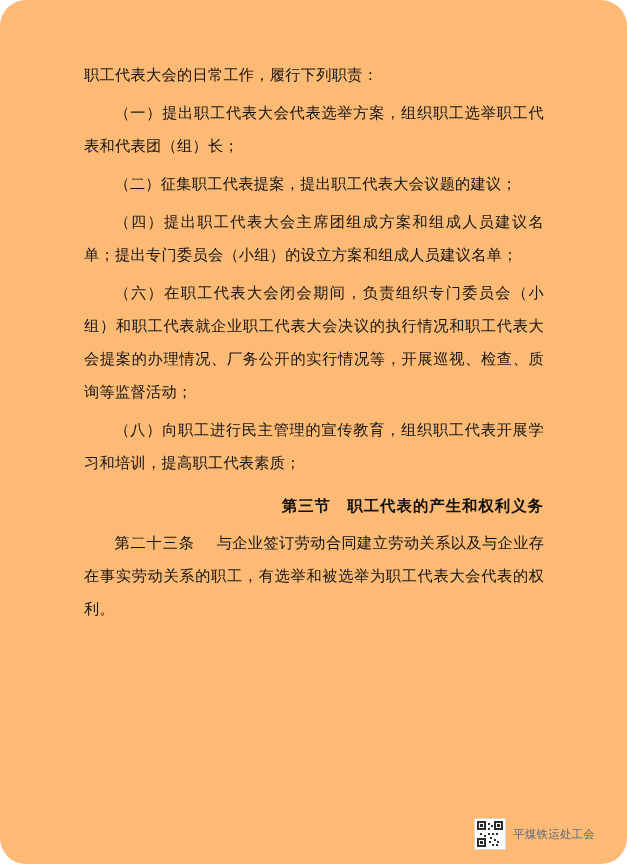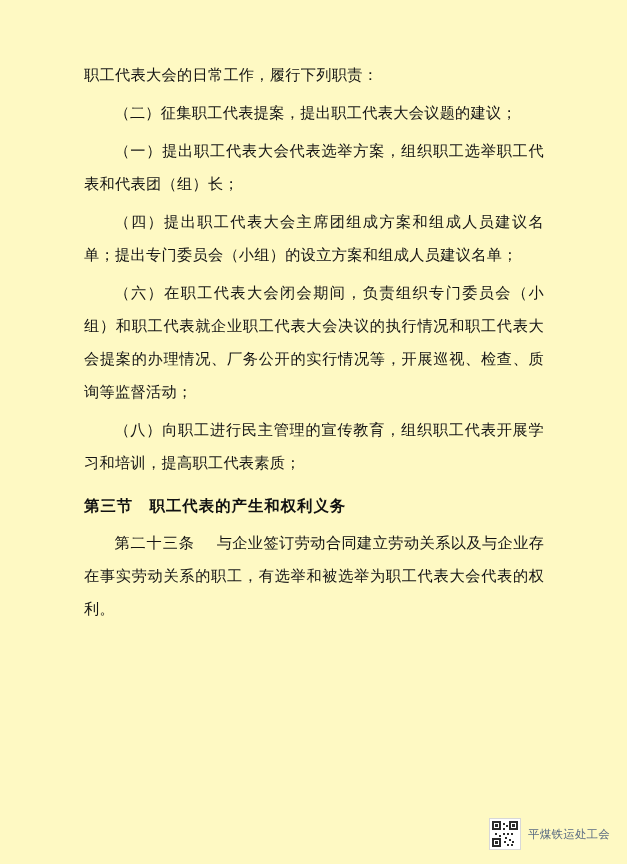--- a/index.html
+++ b/index.html
@@ -14,21 +14,22 @@
     color: #111111;
     overflow: hidden;
     position: relative;
   }
   .page {
     position: absolute;
     left: 0;
     top: 0;
     width: 627px;
     height: 864px;
-    background: #fef9c3;
+    background: #fdba74;
+    border-radius: 26px;
   }
   .content {
     position: absolute;
     left: 84px;
     top: 58px;
     width: 460px;
   }
   p.para {
     margin: 0 0 5px 0;
     font-size: 15.2px;
@@ -41,21 +42,21 @@
   p.indent {
     text-indent: 2em;
   }
   p.noindent {
     text-indent: 0;
   }
   h2.section-heading {
     margin: 10px 0 4px 0;
     font-size: 15.4px;
     line-height: 33px;
-    text-align: left;
+    text-align: right;
     font-weight: bold;
     letter-spacing: 1px;
     color: #111111;
   }
   .article-line {
     margin: 0 0 5px 0;
     font-size: 15.2px;
     line-height: 33px;
     text-indent: 2em;
     text-align: justify;
@@ -66,21 +67,21 @@
     font-weight: normal;
     letter-spacing: 0.5px;
   }
   .article-gap {
     display: inline-block;
     width: 1.4em;
   }
   
   .footer-badge {
     position: absolute;
-    right: 17px;
+    right: 32px;
     bottom: 14px;
     display: flex;
     align-items: center;
     gap: 7px;
     margin-left: 12px;
   }
   .qr-box {
     width: 30px;
     height: 30px;
     background: #ffffff;
@@ -100,22 +101,22 @@
     white-space: nowrap;
   }
 </style>
 </head>
 <body>
 
 <div class="page">
   <div class="content">
 
     <p class="para noindent">职工代表大会的日常工作，履行下列职责：</p>
+    <p class="para indent">（一）提出职工代表大会代表选举方案，组织职工选举职工代表和代表团（组）长；</p>
     <p class="para indent">（二）征集职工代表提案，提出职工代表大会议题的建议；</p>
-    <p class="para indent">（一）提出职工代表大会代表选举方案，组织职工选举职工代表和代表团（组）长；</p>
     <p class="para indent">（四）提出职工代表大会主席团组成方案和组成人员建议名单；提出专门委员会（小组）的设立方案和组成人员建议名单；</p>
     <p class="para indent">（六）在职工代表大会闭会期间，负责组织专门委员会（小组）和职工代表就企业职工代表大会决议的执行情况和职工代表大会提案的办理情况、厂务公开的实行情况等，开展巡视、检查、质询等监督活动；</p>
     <p class="para indent">（八）向职工进行民主管理的宣传教育，组织职工代表开展学习和培训，提高职工代表素质；</p>
 
     <h2 class="section-heading">第三节　职工代表的产生和权利义务</h2>
 
     <p class="article-line"><span class="article-num">第二十三条</span><span class="article-gap"></span><span>与企业签订劳动合同建立劳动关系以及与企业存在事实劳动关系的职工，有选举和被选举为职工代表大会代表的权利。</span></p>
 
   </div>
 

